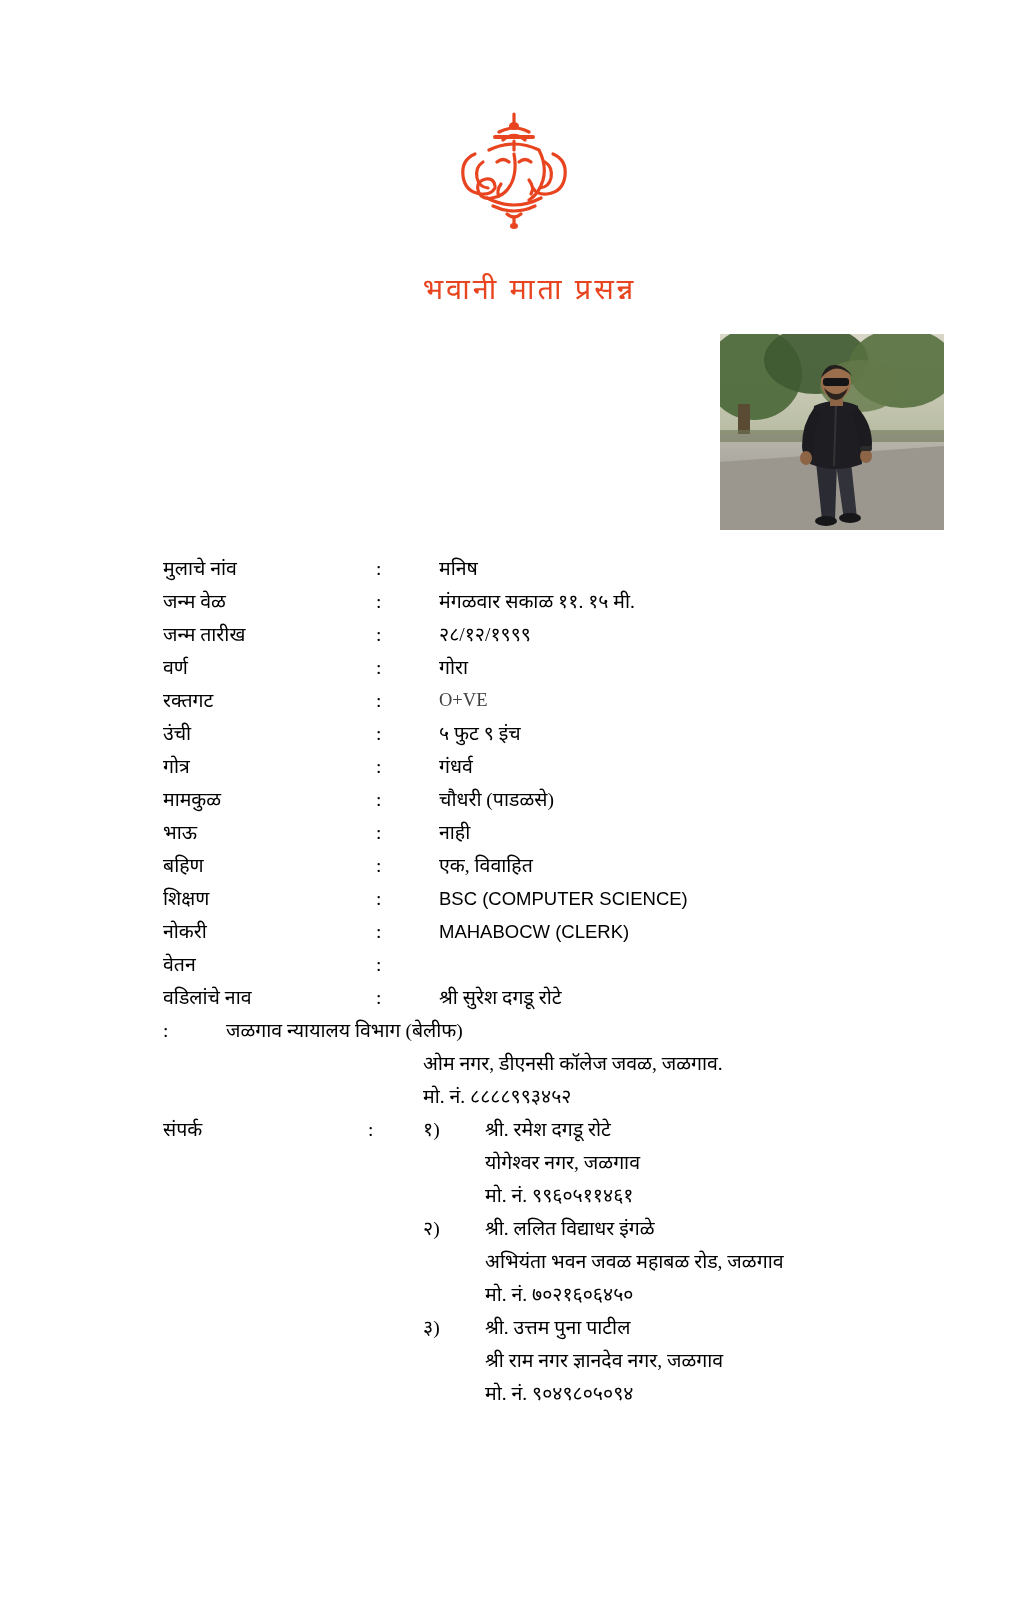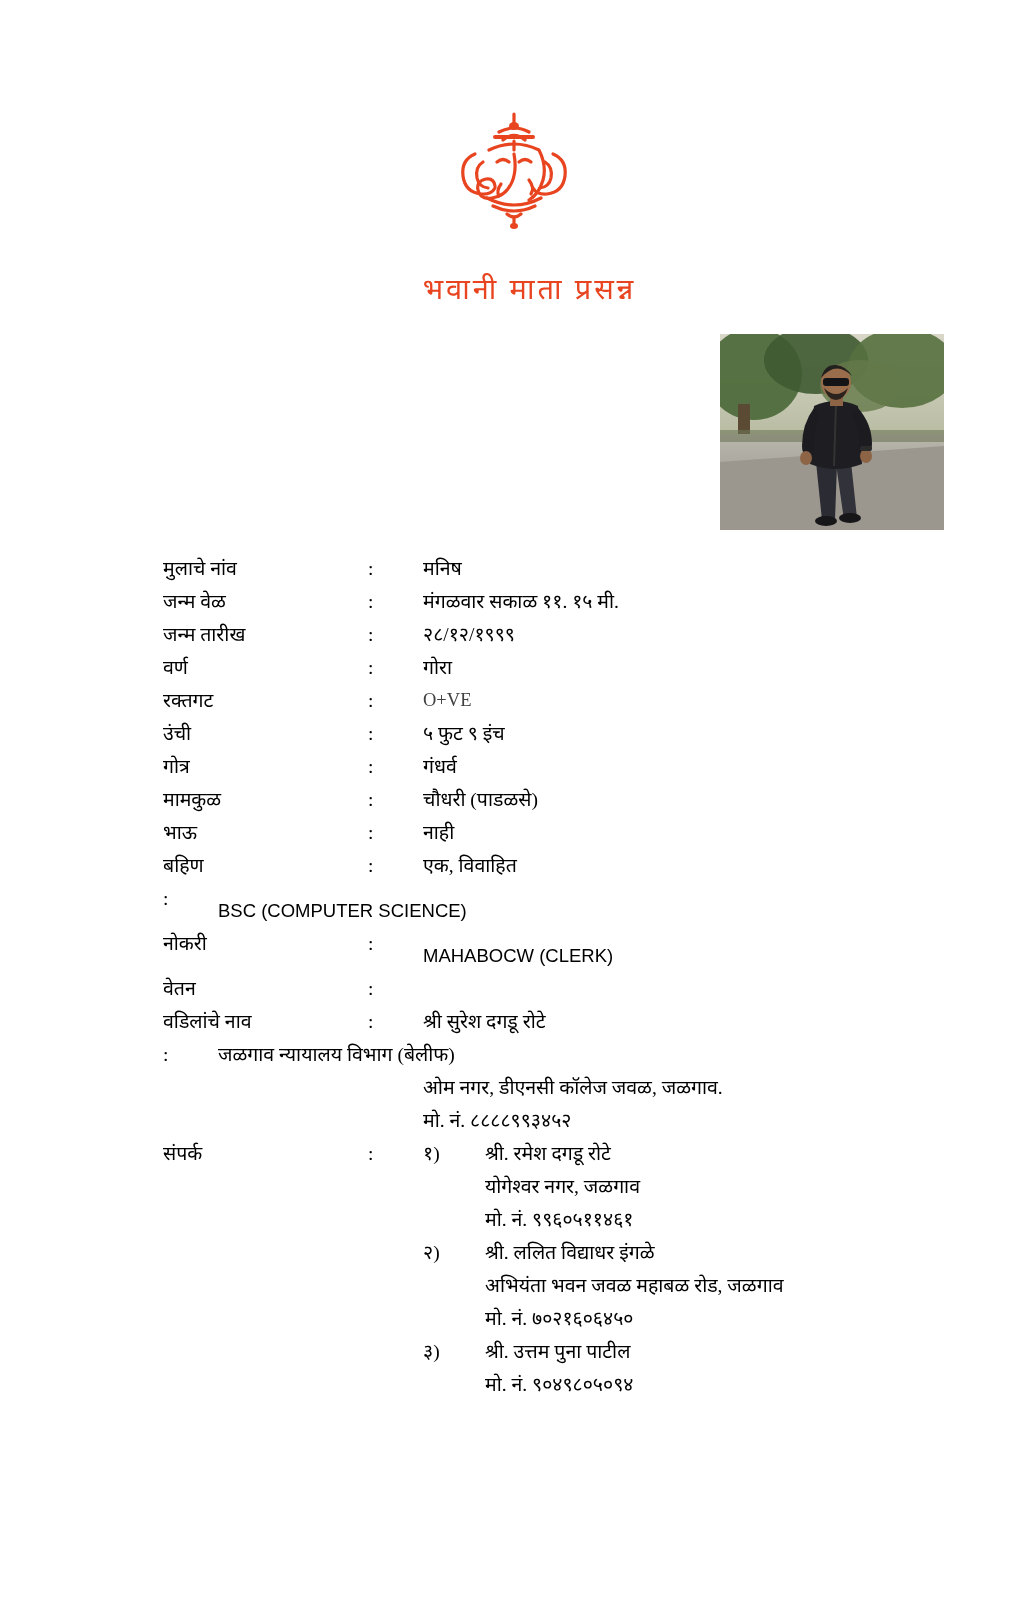--- a/index.html
+++ b/index.html
@@ -65,38 +65,38 @@
     left: 163px;
     top: 552px;
     width: 760px;
   }
   .row {
     display: flex;
     align-items: flex-start;
     line-height: 33px;
     font-size: 19.5px;
     font-family: "Liberation Serif", serif;
+    gap: 8px;
   }
   .row .label {
     width: 205px;
     flex: 0 0 205px;
     white-space: nowrap;
   }
   .row .colon {
     width: 55px;
     flex: 0 0 55px;
   }
   .row .value {
     flex: 1 1 auto;
     white-space: nowrap;
   }
   .value.latin {
     font-family: "Liberation Sans", sans-serif;
     font-size: 18.5px;
-    margin-top: 12px;
   }
   .value.blood {
     font-family: "Liberation Serif", serif;
     font-size: 18.5px;
     color: #404040;
   }
 
   
   .cont {
     display: flex;
@@ -294,20 +294,21 @@
       <div class="value">नाही</div>
     </div>
 
     <div class="row">
       <div class="label">बहिण</div>
       <div class="colon">:</div>
       <div class="value">एक, विवाहित</div>
     </div>
 
     <div class="row">
+      <div class="label">शिक्षण</div>
       <div class="colon">:</div>
       <div class="value latin">BSC (COMPUTER SCIENCE)</div>
     </div>
 
     <div class="row">
       <div class="label">नोकरी</div>
       <div class="colon">:</div>
       <div class="value latin">MAHABOCW (CLERK)</div>
     </div>
 
@@ -356,20 +357,21 @@
             <div>श्री. ललित विद्याधर इंगळे</div>
             <div>अभियंता भवन जवळ महाबळ रोड, जळगाव</div>
             <div>मो. नं. ७०२१६०६४५०</div>
           </div>
         </div>
 
         <div class="contact-item">
           <div class="num">३)</div>
           <div class="lines">
             <div>श्री. उत्तम पुना पाटील</div>
+            <div>श्री राम नगर ज्ञानदेव नगर, जळगाव</div>
             <div>मो. नं. ९०४९८०५०९४</div>
           </div>
         </div>
 
       </div>
     </div>
 
   </div>
 </div>
 

